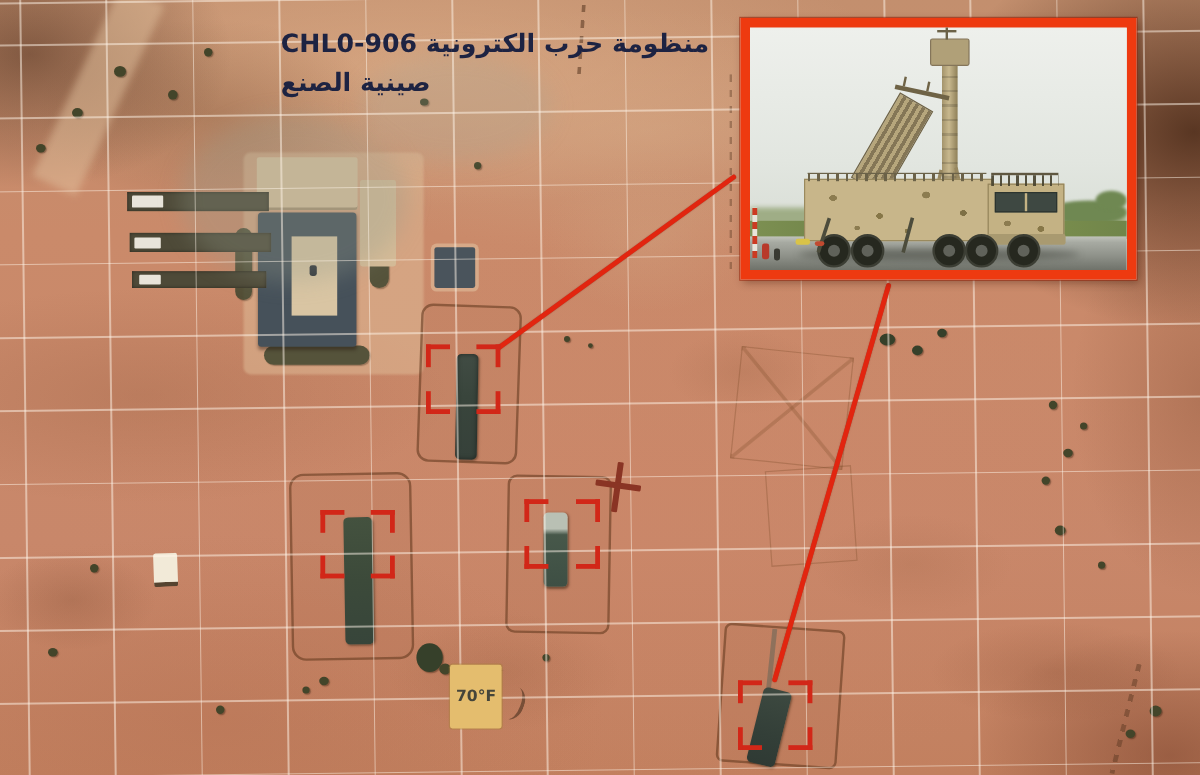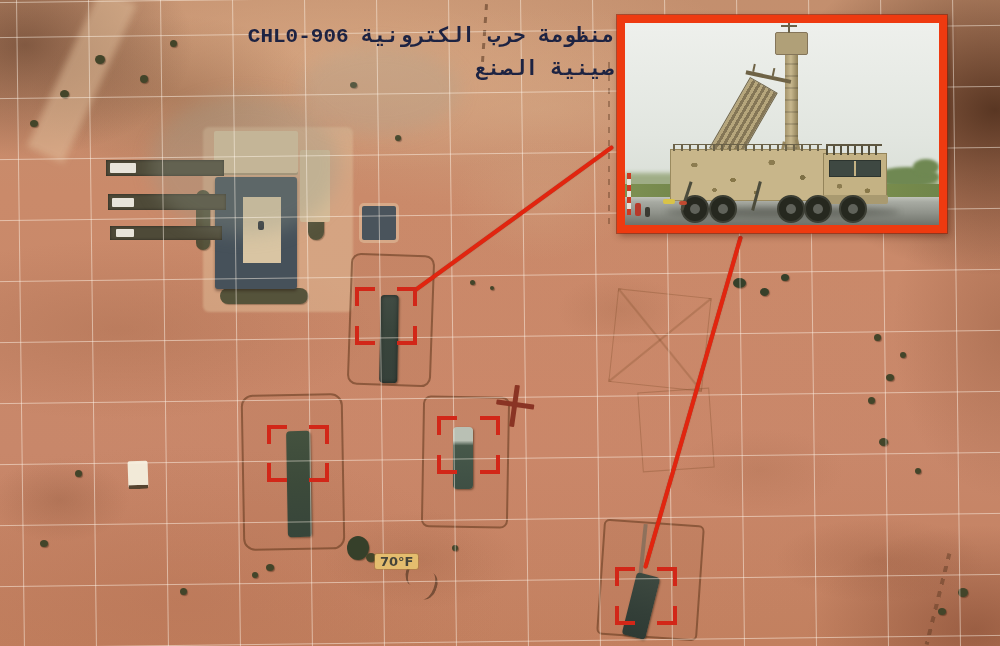--- a/index.html
+++ b/index.html
@@ -71,24 +71,24 @@
   .bracket{z-index:10;}
   .bracket i{position:absolute;width:16px;height:15px;border:0 solid #d22718;}
   .bracket i.tl{left:0;top:0;border-left-width:4px;border-top-width:4px;}
   .bracket i.tr{right:0;top:0;border-right-width:4px;border-top-width:4px;}
   .bracket i.bl{left:0;bottom:0;border-left-width:4px;border-bottom-width:4px;}
   .bracket i.br{right:0;bottom:0;border-right-width:4px;border-bottom-width:4px;}
   .cross{z-index:8;}
   .cross i{position:absolute;background:#8a3424;border-radius:1px;}
   
   .caption{left:234px;top:20px;width:380px;z-index:11;color:#1d2342;font-weight:700;font-size:21px;line-height:33px;}
-  .caption div{direction:rtl;text-align:right;white-space:nowrap;font-family:Liberation Mono, monospace;}
+  .caption div{direction:rtl;text-align:left;white-space:nowrap;}
   
   .badge{left:375px;top:554px;z-index:8;background:#e4bd6e;color:#45453a;font-size:13px;font-weight:700;
-    padding:0 5px;border-radius:2px;box-shadow:0 0 0 1px rgba(170,130,60,.5);}
+    padding:19px 5px;border-radius:2px;box-shadow:0 0 0 1px rgba(170,130,60,.5);}
   
   .inset{left:617px;top:15px;width:314px;height:202px;z-index:12;border:8px solid #ee3a10;
     box-shadow:0 0 0 1px rgba(150,30,5,.6), 2px 3px 7px rgba(60,20,5,.4);background:#e6eae6;}
   .photo{position:absolute;inset:0;overflow:hidden;}
   .sky{inset:0;background:linear-gradient(180deg,#eef0ec 0%,#e2e6e0 55%,#d3d9d0 100%);}
   .treeline{left:0;top:150px;width:314px;height:16px;background:#95a578;filter:blur(2px);opacity:.85;}
   .trees-r{border-radius:50%;background:#6f8852;filter:blur(1.5px);}
   .grass{left:0;top:161px;width:314px;height:15px;
     background:linear-gradient(90deg,#7d9052 0%,#6d8147 30%,#82954f 60%,#70854a 100%);}
   .road{left:0;top:174px;width:314px;height:28px;

